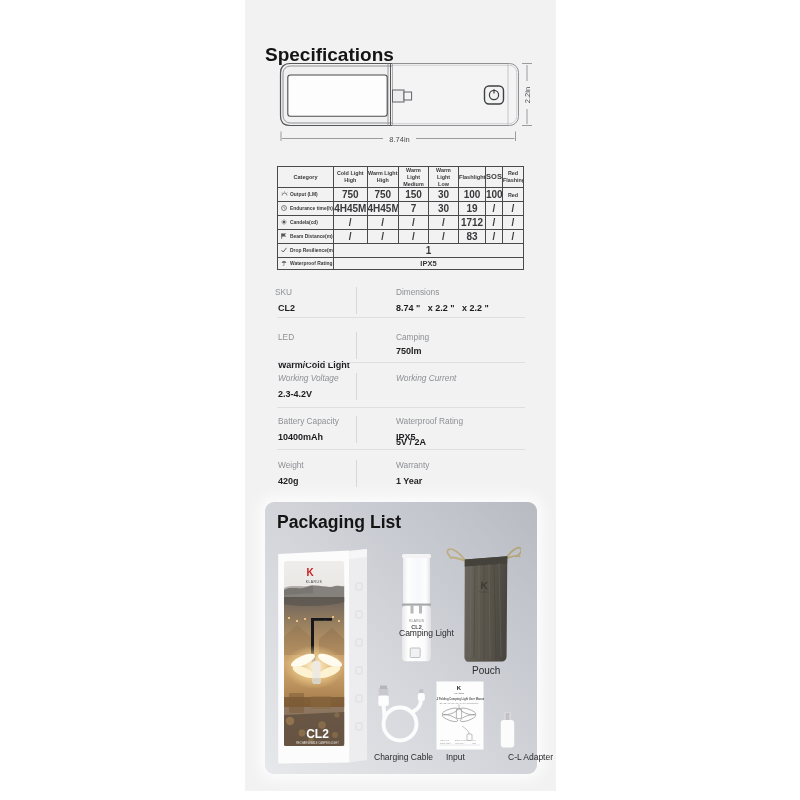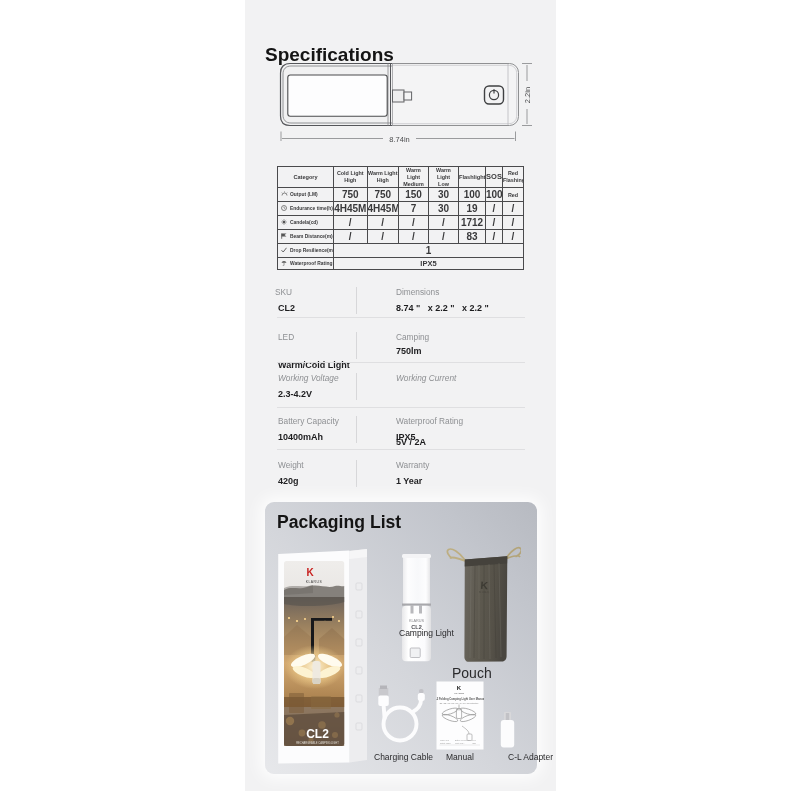--- a/index.html
+++ b/index.html
@@ -410,20 +410,20 @@
 </svg>
 
 <svg class="abs" style="left:498px;top:710px;" width="20" height="40" viewBox="0 0 20 40">
   <rect x="6" y="2" width="7" height="9" rx="1" fill="#d8d8da"></rect>
   <rect x="7.8" y="3" width="3.4" height="7" fill="#c2c2c6"></rect>
   <rect x="2.8" y="10" width="13.4" height="27.5" rx="3" fill="#fcfcfd"></rect>
 </svg>
 
 <div class="abs" style="left:388px;top:628px;font-size:8.5px;color:#2a2a2c;margin-left:11px;">Camping Light</div>
 
-<div class="abs" style="left:452px;top:665px;font-size:14px;color:#2a2a2c;">Pouch</div>
+<div class="abs" style="left:472px;top:665px;font-size:10px;color:#2a2a2c;">Pouch</div>
 
 <div class="abs" style="left:374px;top:752px;font-size:8.5px;color:#2a2a2c;">Charging Cable</div>
 
-<div class="abs" style="left:446px;top:752px;font-size:8.5px;color:#2a2a2c;">Manual</div>
+<div class="abs" style="left:446px;top:752px;font-size:8.5px;color:#2a2a2c;">Input</div>
 
 <div class="abs" style="left:486px;top:752px;font-size:8.5px;color:#2a2a2c;margin-left:22px;">C-L Adapter</div>
 </div>
 
 </body></html>

